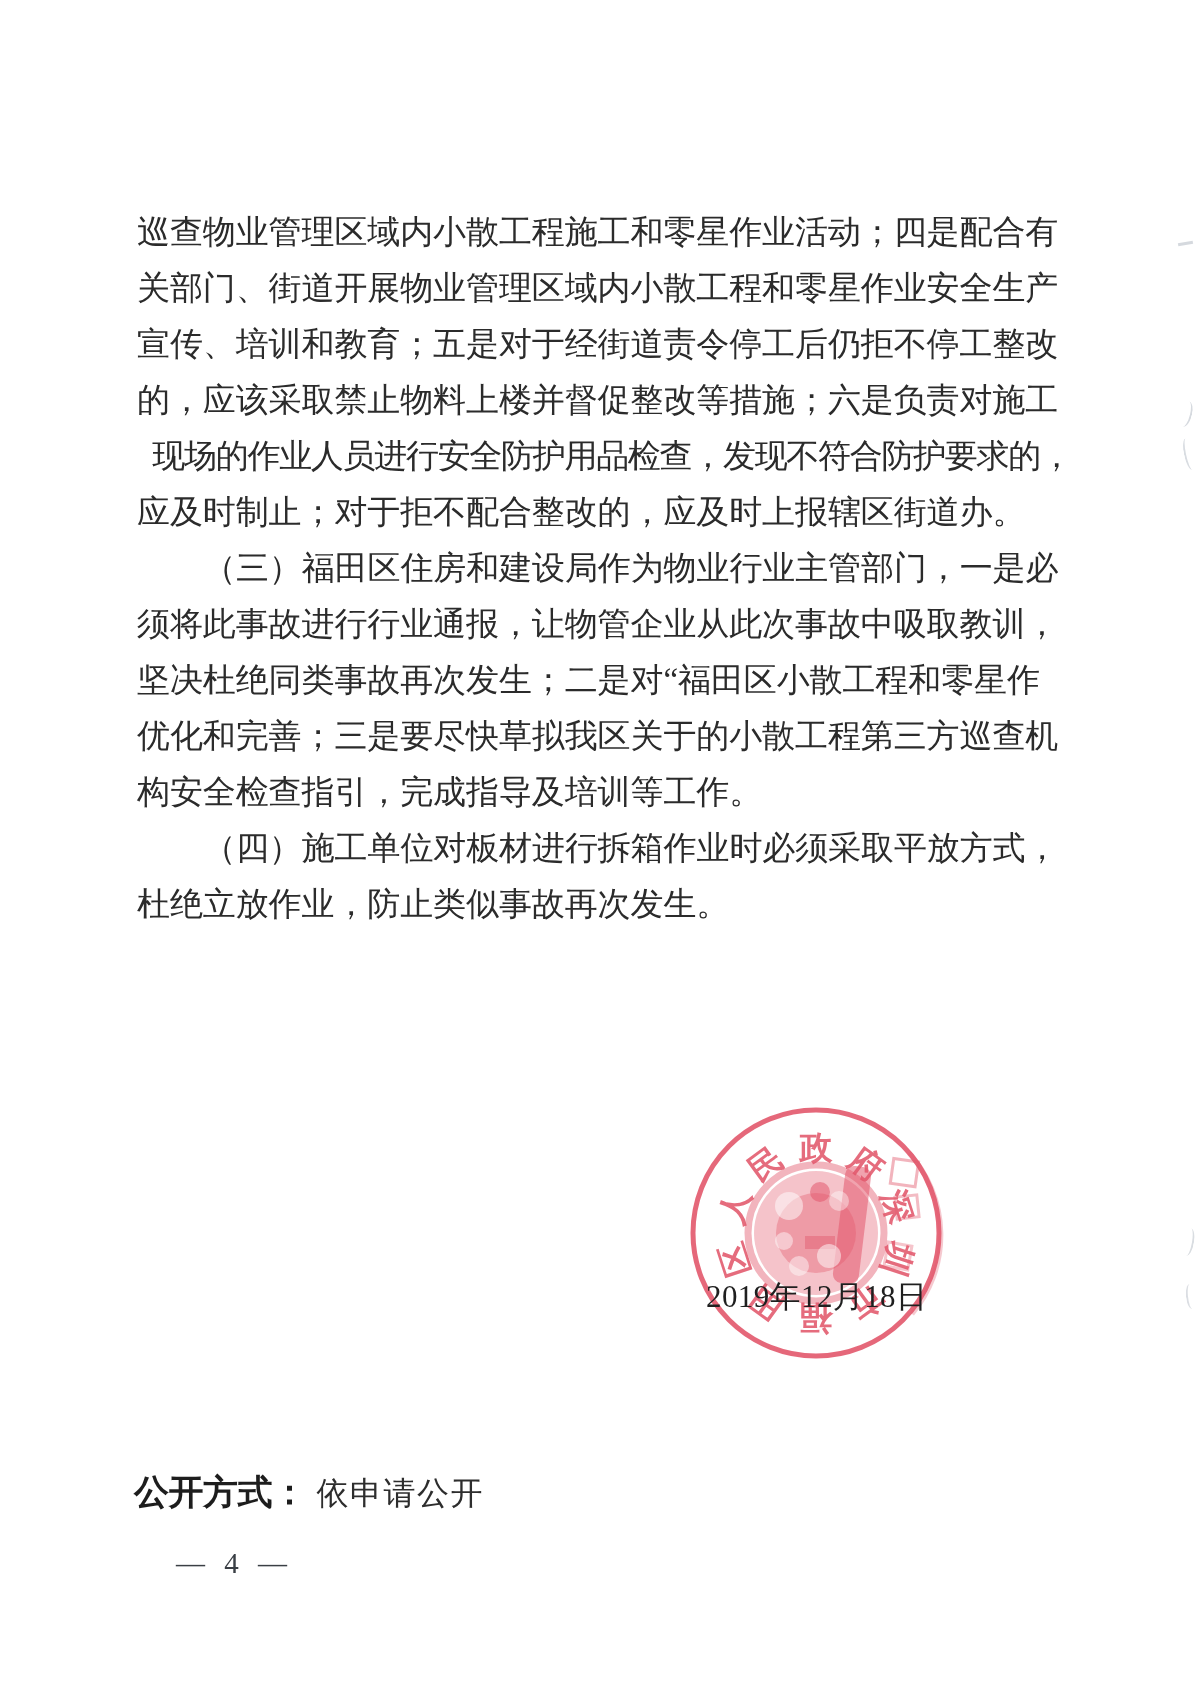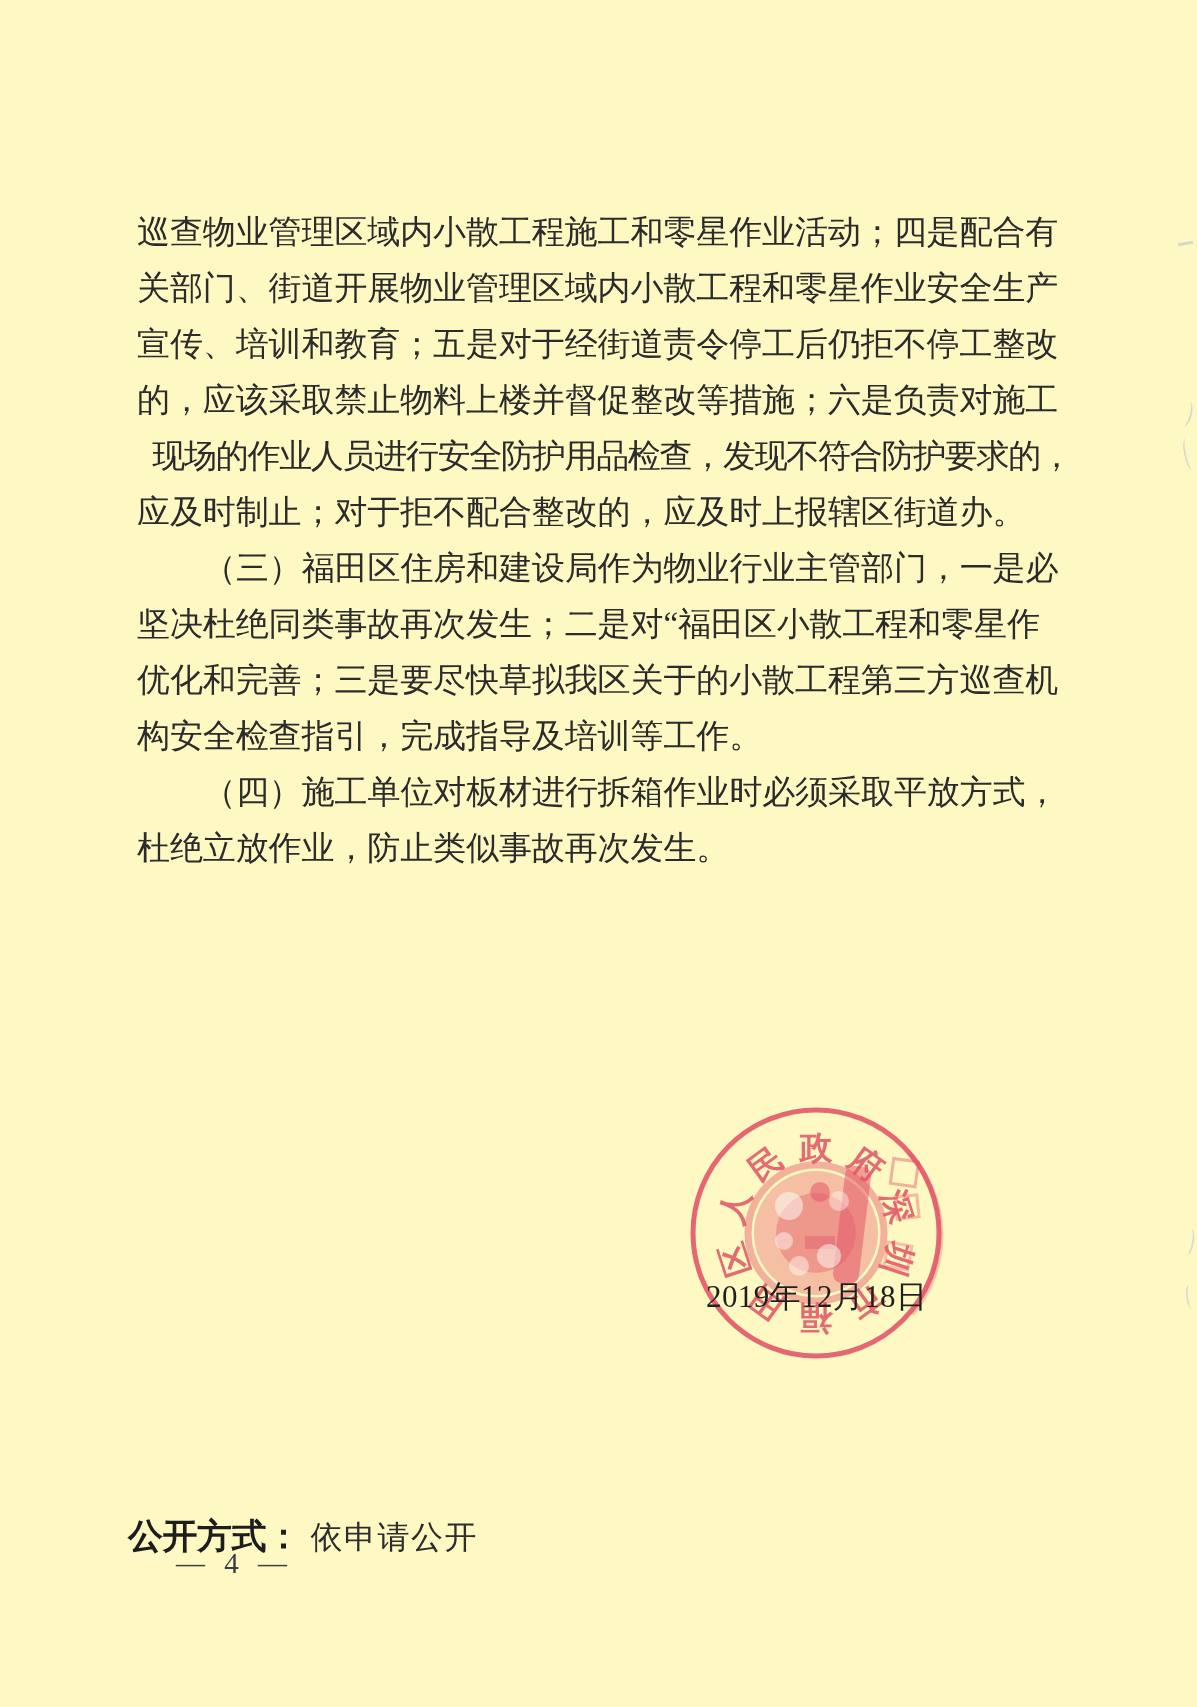--- a/index.html
+++ b/index.html
@@ -1,20 +1,20 @@
 <!DOCTYPE html>
 <html><head>
 <meta charset="utf-8">
 <style>
   html,body{margin:0;padding:0;background:#e8e8e8;}
   .page{
     position:relative;
     width:1197px;height:1707px;
     margin:0 auto;
-    background:#fef9c3;
+    background:#ffffff;
     overflow:hidden;
     font-family:"Liberation Serif","DejaVu Serif",serif;
     color:#272727;
   }
   
   .doc-body{
     position:absolute;
     left:137px;top:204px;
     width:950px;
     font-size:33px;
@@ -55,24 +55,23 @@
     left:706px;top:1276px;
     font-size:31px;
     letter-spacing:0.4px;
     color:#1f1f1f;
     z-index:2;
     white-space:nowrap;
   }
   
   .disclosure{
     position:absolute;
-    left:128px;top:1469px;
+    left:134px;top:1469px;
     white-space:nowrap;
     z-index:2;
-    margin-top:44px;
   }
   .disclosure .dl{
     font-family:"Liberation Sans","DejaVu Sans",sans-serif;
     font-weight:bold;
     font-size:35px;
     color:#1d1d1d;
     letter-spacing:-0.5px;
   }
   .disclosure .dv{
     font-family:"Liberation Serif","DejaVu Serif",serif;
@@ -103,20 +102,21 @@
 <div class="page">
 
   <div class="doc-body">
       <div class="line">巡查物业管理区域内小散工程施工和零星作业活动；四是配合有</div>
       <div class="line">关部门、街道开展物业管理区域内小散工程和零星作业安全生产</div>
       <div class="line">宣传、培训和教育；五是对于经街道责令停工后仍拒不停工整改</div>
       <div class="line">的，应该采取禁止物料上楼并督促整改等措施；六是负责对施工</div>
       <div class="line squeeze">现场的作业人员进行安全防护用品检查，发现不符合防护要求的，</div>
       <div class="line">应及时制止；对于拒不配合整改的，应及时上报辖区街道办。</div>
       <div class="line indent">（三）福田区住房和建设局作为物业行业主管部门，一是必</div>
+      <div class="line">须将此事故进行行业通报，让物管企业从此次事故中吸取教训，</div>
       <div class="line">坚决杜绝同类事故再次发生；二是对“福田区小散工程和零星作</div>
       <div class="line">优化和完善；三是要尽快草拟我区关于的小散工程第三方巡查机</div>
       <div class="line">构安全检查指引，完成指导及培训等工作。</div>
       <div class="line indent">（四）施工单位对板材进行拆箱作业时必须采取平放方式，</div>
       <div class="line">杜绝立放作业，防止类似事故再次发生。</div>
     </div>
 
   <div class="stamp">
     <svg id="seal-svg" viewBox="0 0 258 258" style="color: rgb(225, 79, 100);">
 

